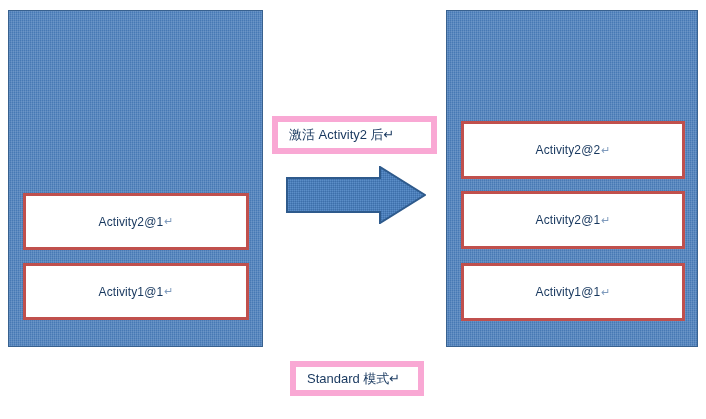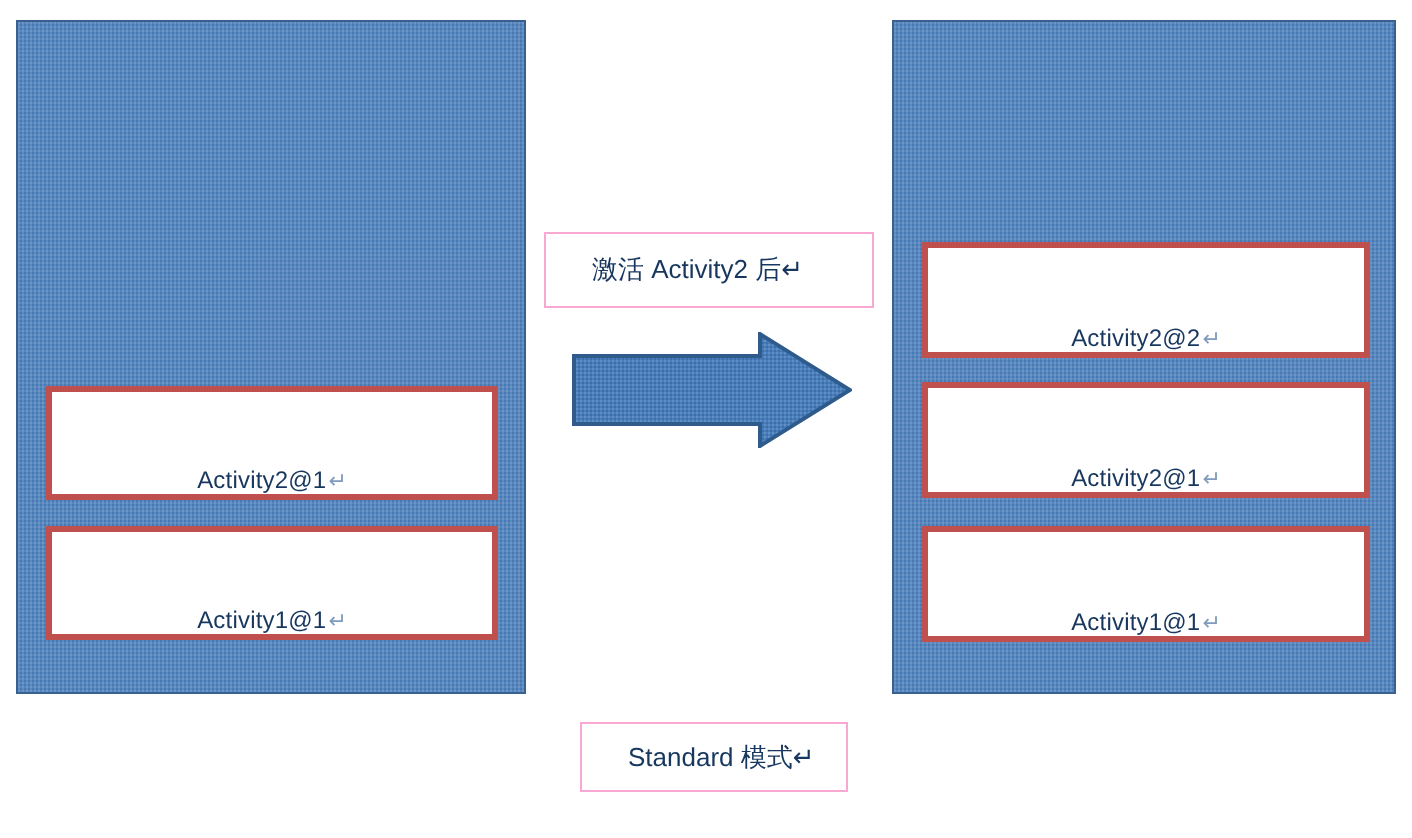--- a/index.html
+++ b/index.html
@@ -31,21 +31,21 @@
   #panel-left  { left: 8px;   top: 10px; width: 255px; height: 337px; }
   #panel-right { left: 446px; top: 10px; width: 252px; height: 337px; }
 
   
   .activity-card {
     position: absolute;
     background: #ffffff;
     border: 3px solid #c0504d;
     box-sizing: border-box;
     display: flex;
-    align-items: flex-end;
+    align-items: center;
     justify-content: center;
   }
   .activity-label {
     font-size: 12px;
     color: #17375e;
     letter-spacing: 0.1px;
     white-space: nowrap;
   }
   .pilcrow {
     color: #7f9bbd;
@@ -58,25 +58,25 @@
   #card-l1 { left: 14px; top: 252px; width: 226px; height: 57px; }
   
   #card-r0 { left: 14px; top: 110px; width: 224px; height: 58px; }
   #card-r1 { left: 14px; top: 180px; width: 224px; height: 58px; }
   #card-r2 { left: 14px; top: 252px; width: 224px; height: 58px; }
 
   
   .caption-box {
     position: absolute;
     background: #ffffff;
-    border: 1px solid #f9a8d4;
+    border: 6px solid #f9a8d4;
     box-sizing: border-box;
     display: flex;
     align-items: center;
-    padding-left: 23px;
+    padding-left: 11px;
   }
   .caption-text {
     font-size: 13px;
     color: #17375e;
     white-space: nowrap;
   }
   #caption-transition { left: 272px; top: 116px; width: 165px; height: 38px; }
   #caption-mode       { left: 290px; top: 361px; width: 134px; height: 35px; }
 
   

